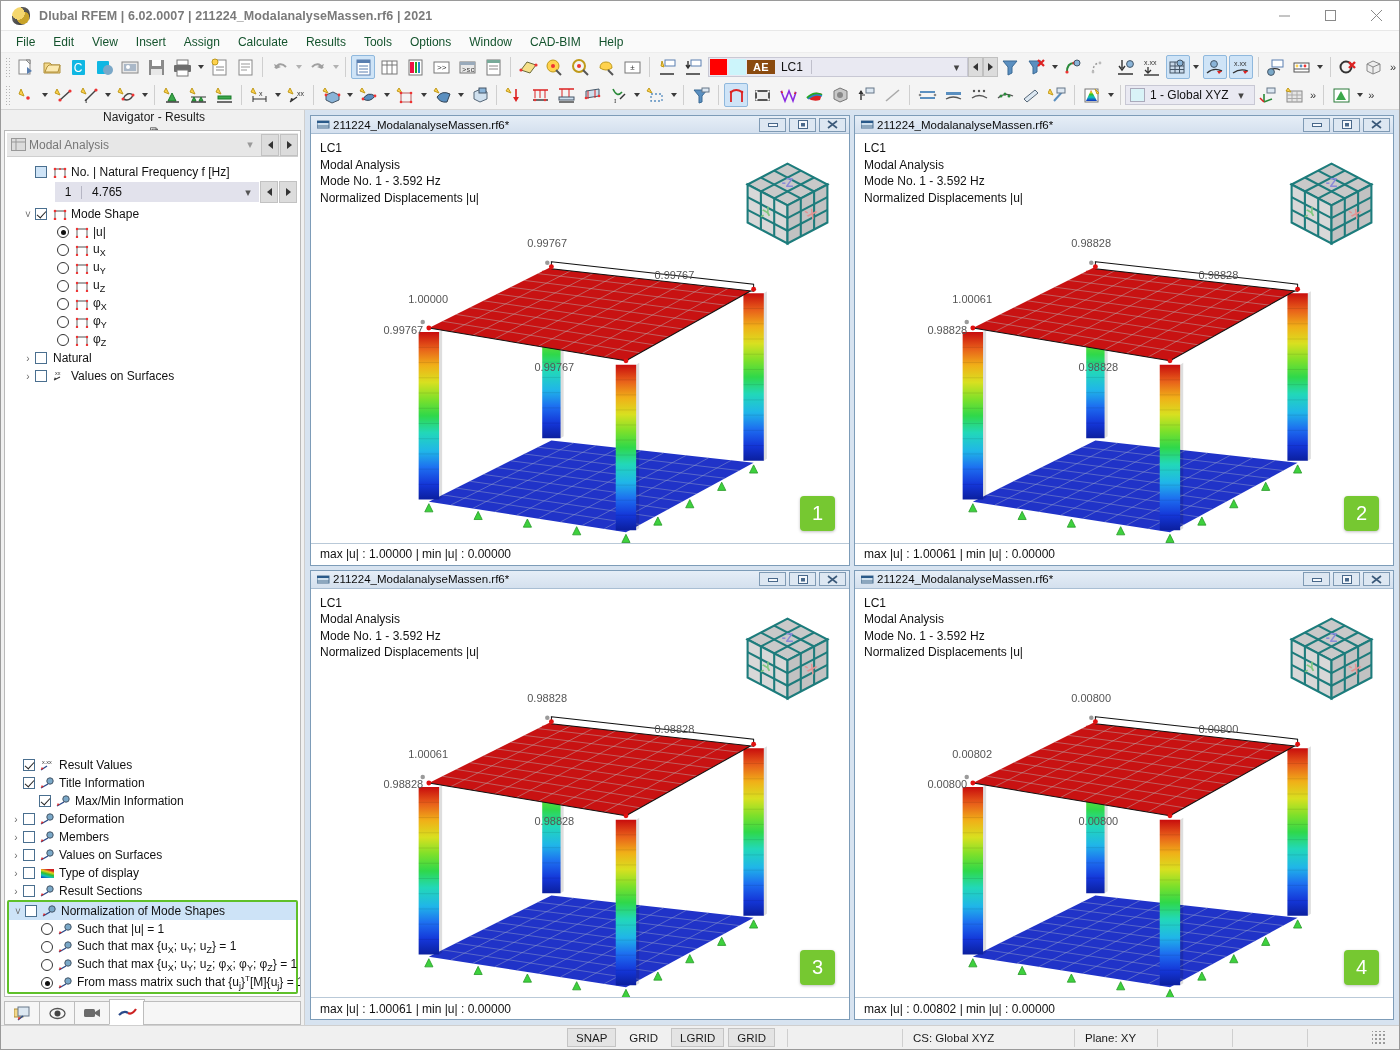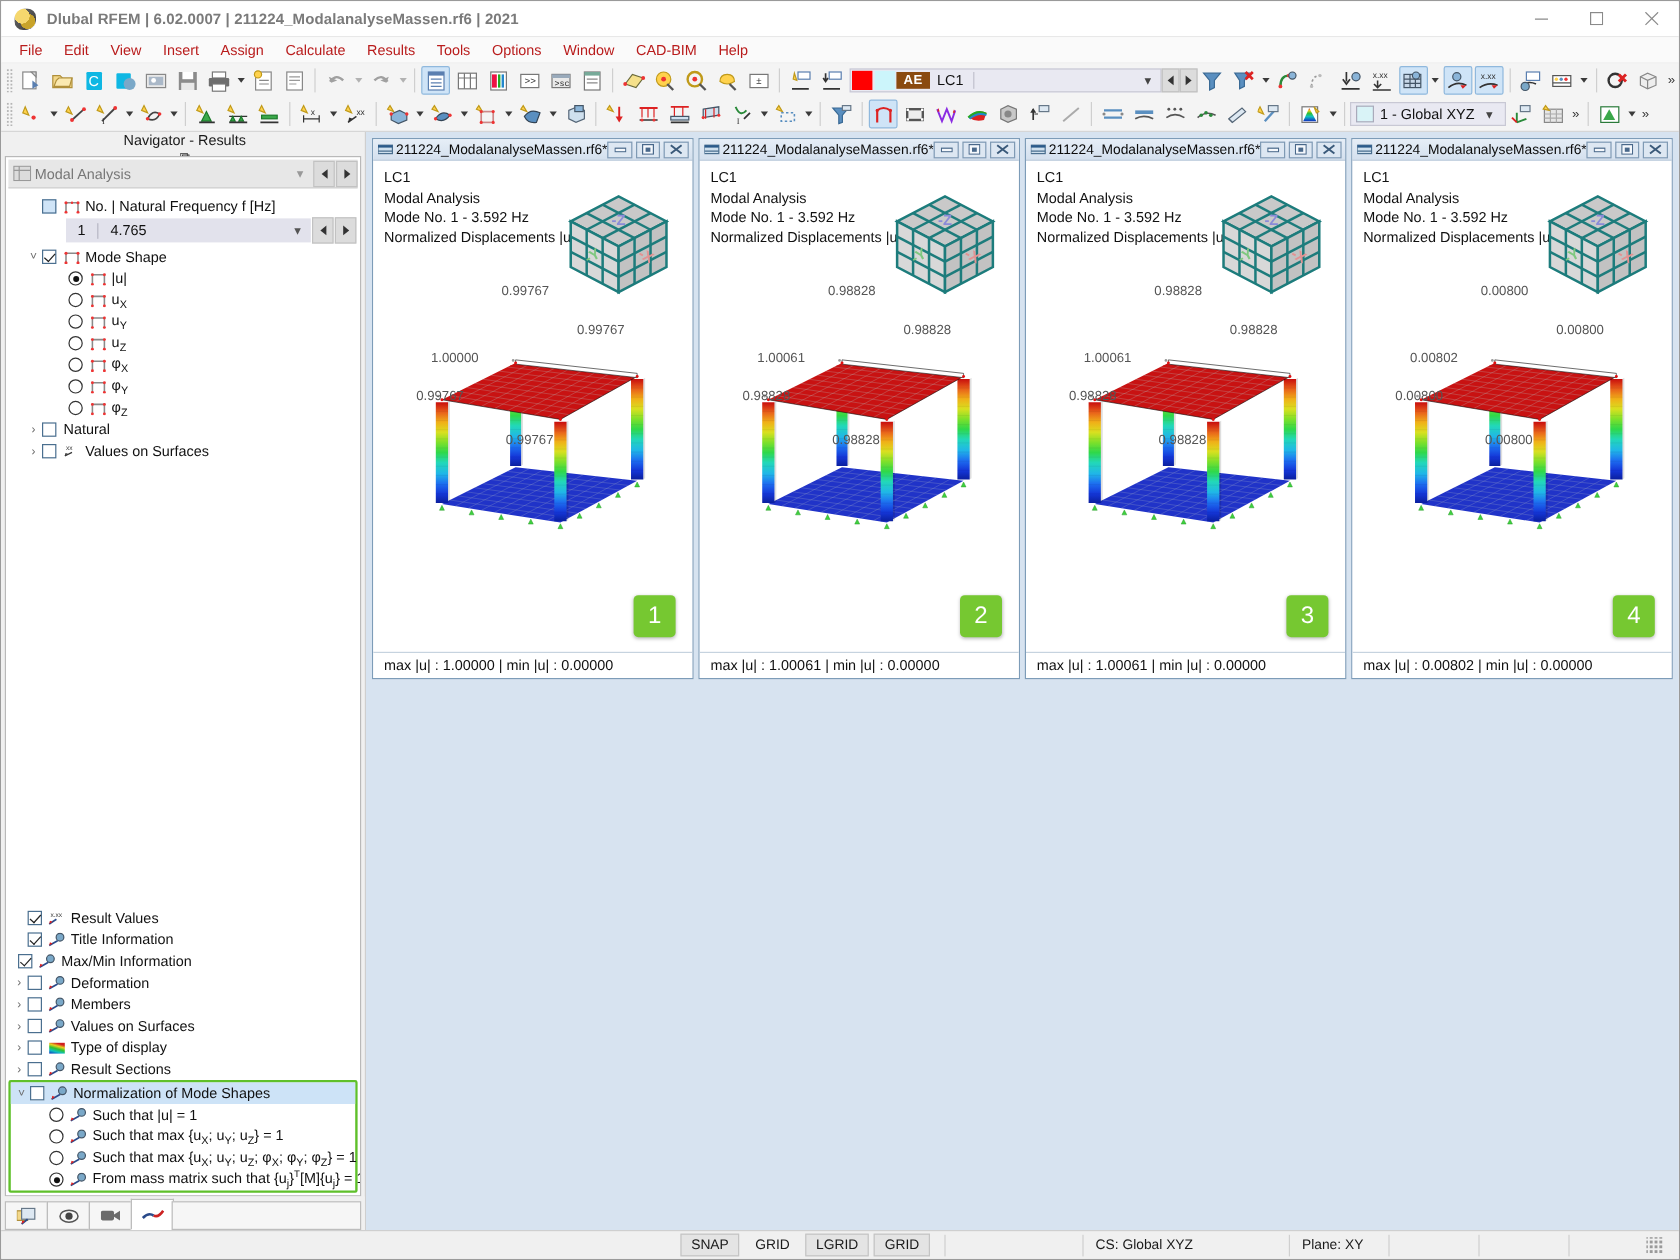--- a/index.html
+++ b/index.html
@@ -49,21 +49,21 @@
 
   
   .menubar {
     height:22px; flex:0 0 22px;
     background:#fafafa;
     display:flex; align-items:center;
     padding-left:6px;
     border-bottom:1px solid #ededed;
   }
   .menu-item {
-    padding:3px 9px; font-size:12px; color:#b91c1c; line-height:14px;
+    padding:3px 9px; font-size:12px; color:#14532d; line-height:14px;
     border-radius:2px;
   }
 
   
   .toolbars { flex:0 0 56px; background:#f4f4f4; border-bottom:1px solid #d6d6d6; }
   .tbrow { height:28px; display:flex; align-items:center; padding-left:2px; }
   .grip {
     width:6px;height:20px;flex:0 0 6px;margin:0 2px;
     background-image:radial-gradient(#b5b5b5 42%, transparent 43%);
     background-size:3px 3px;
@@ -188,21 +188,21 @@
   .ntab {
     width:36px;height:24px;border:1px solid #bdbdbd;background:#f6f6f6;
     display:flex;align-items:center;justify-content:center;margin-right:-1px;
   }
   .ntab.active { background:#fff;border-bottom-color:#fff;height:26px; }
   .ntabfill { flex:1 1 auto;height:24px;border:1px solid #bdbdbd;background:#f6f6f6;margin-left:-1px; }
 
   
   .work {
     flex:1 1 auto;background:#d7e3f0;padding:5px;
-    display:grid;grid-template-columns:1fr 1fr 1fr 1fr;grid-template-rows:1fr 1fr;gap:4px;
+    display:grid;grid-template-columns:1fr 1fr;grid-template-rows:1fr 1fr;gap:4px;
     min-width:0;
   }
   .vp {
     background:#fff;border:1px solid #7d9cb8;display:flex;flex-direction:column;
     position:relative;overflow:hidden;min-width:0;min-height:0;
   }
   .vp-title {
     height:18px;flex:0 0 18px;display:flex;align-items:center;
     background:linear-gradient(#e6eef7,#d4e0ee);
     border-bottom:1px solid #a9bed3;padding-left:4px;
@@ -1138,21 +1138,21 @@
             <div class="cbx chk"></div>
             <div class="ticon">
                 <svg width="16" height="13">
                   <circle cx="10" cy="4" r="3.2" fill="#7aa8c8" stroke="#456"></circle>
                   <path d="M1 11l7-4" stroke="#2a4a8a" stroke-width="1.4"></path>
                   <path d="M1 11l.6-2.8 2.2 1z" fill="#d22"></path>
                 </svg>
               </div>
             <div class="tlbl">Title Information</div>
           </div>
-          <div class="trow" style="padding-left:10px">
+          <div class="trow" style="padding-left:34px">
             <div class="cbx chk"></div>
             <div class="ticon">
                 <svg width="16" height="13">
                   <circle cx="10" cy="4" r="3.2" fill="#7aa8c8" stroke="#456"></circle>
                   <path d="M1 11l7-4" stroke="#2a4a8a" stroke-width="1.4"></path>
                   <path d="M1 11l.6-2.8 2.2 1z" fill="#d22"></path>
                 </svg>
               </div>
             <div class="tlbl">Max/Min Information</div>
           </div>

